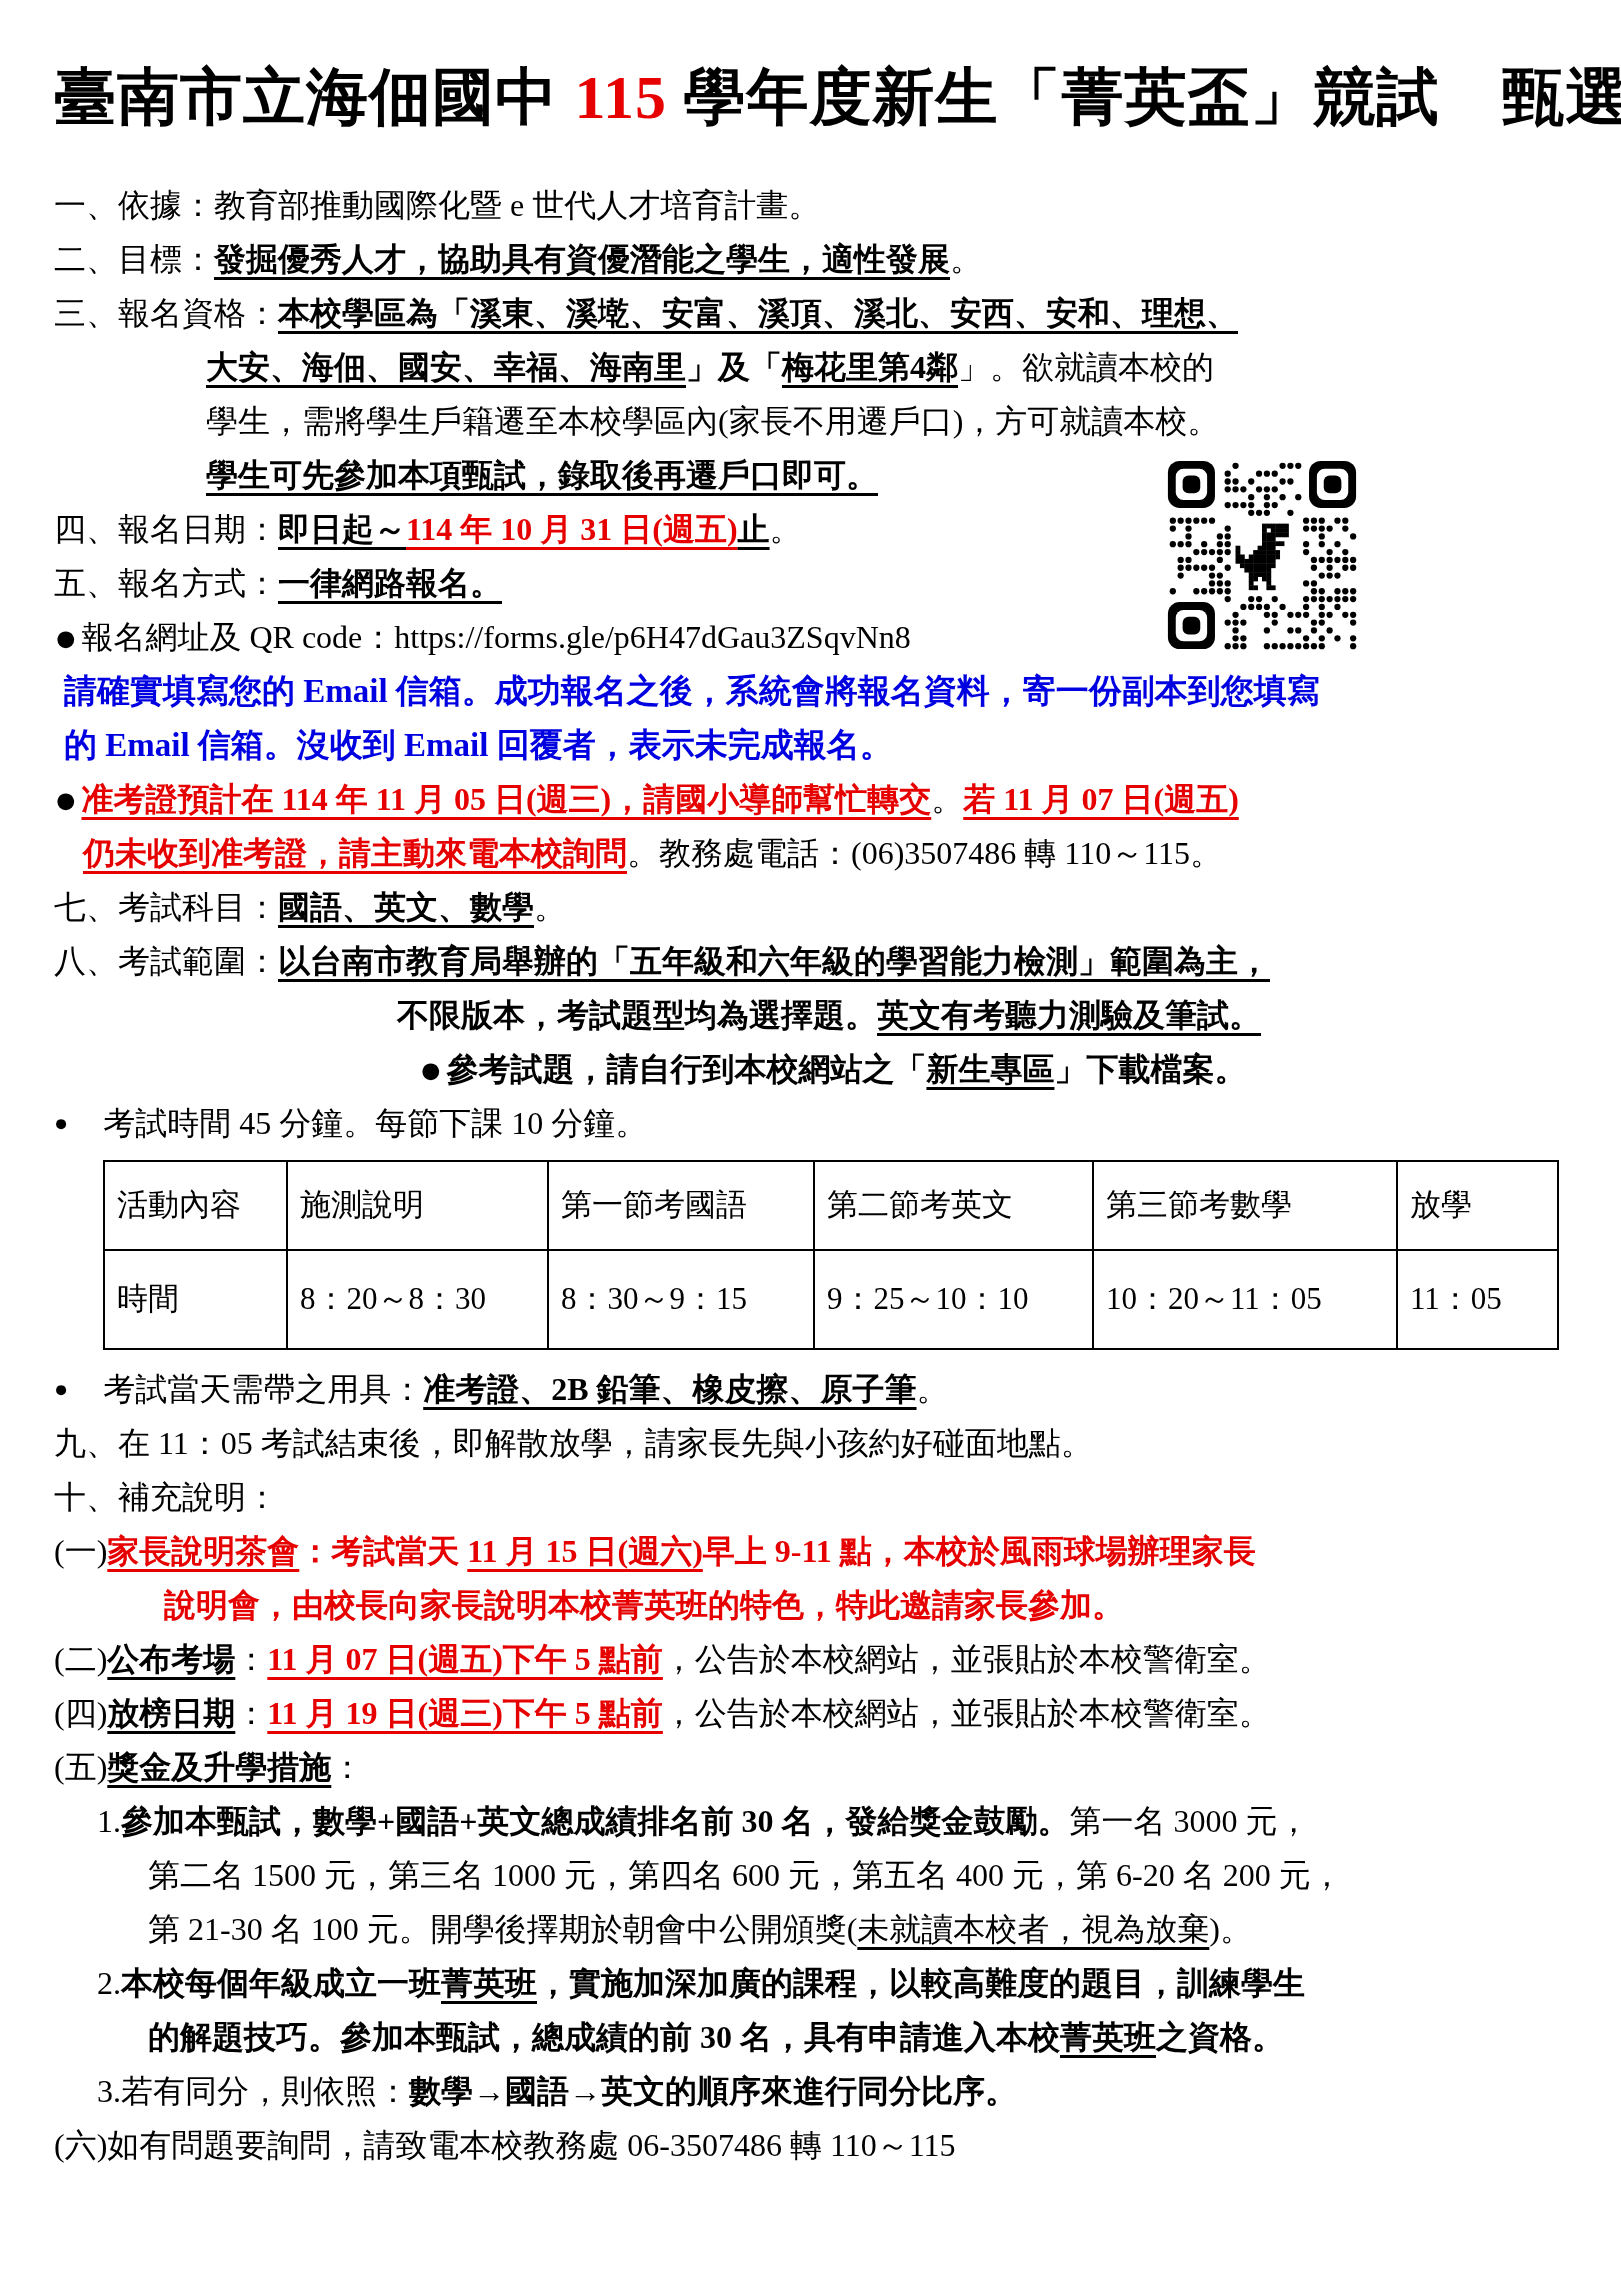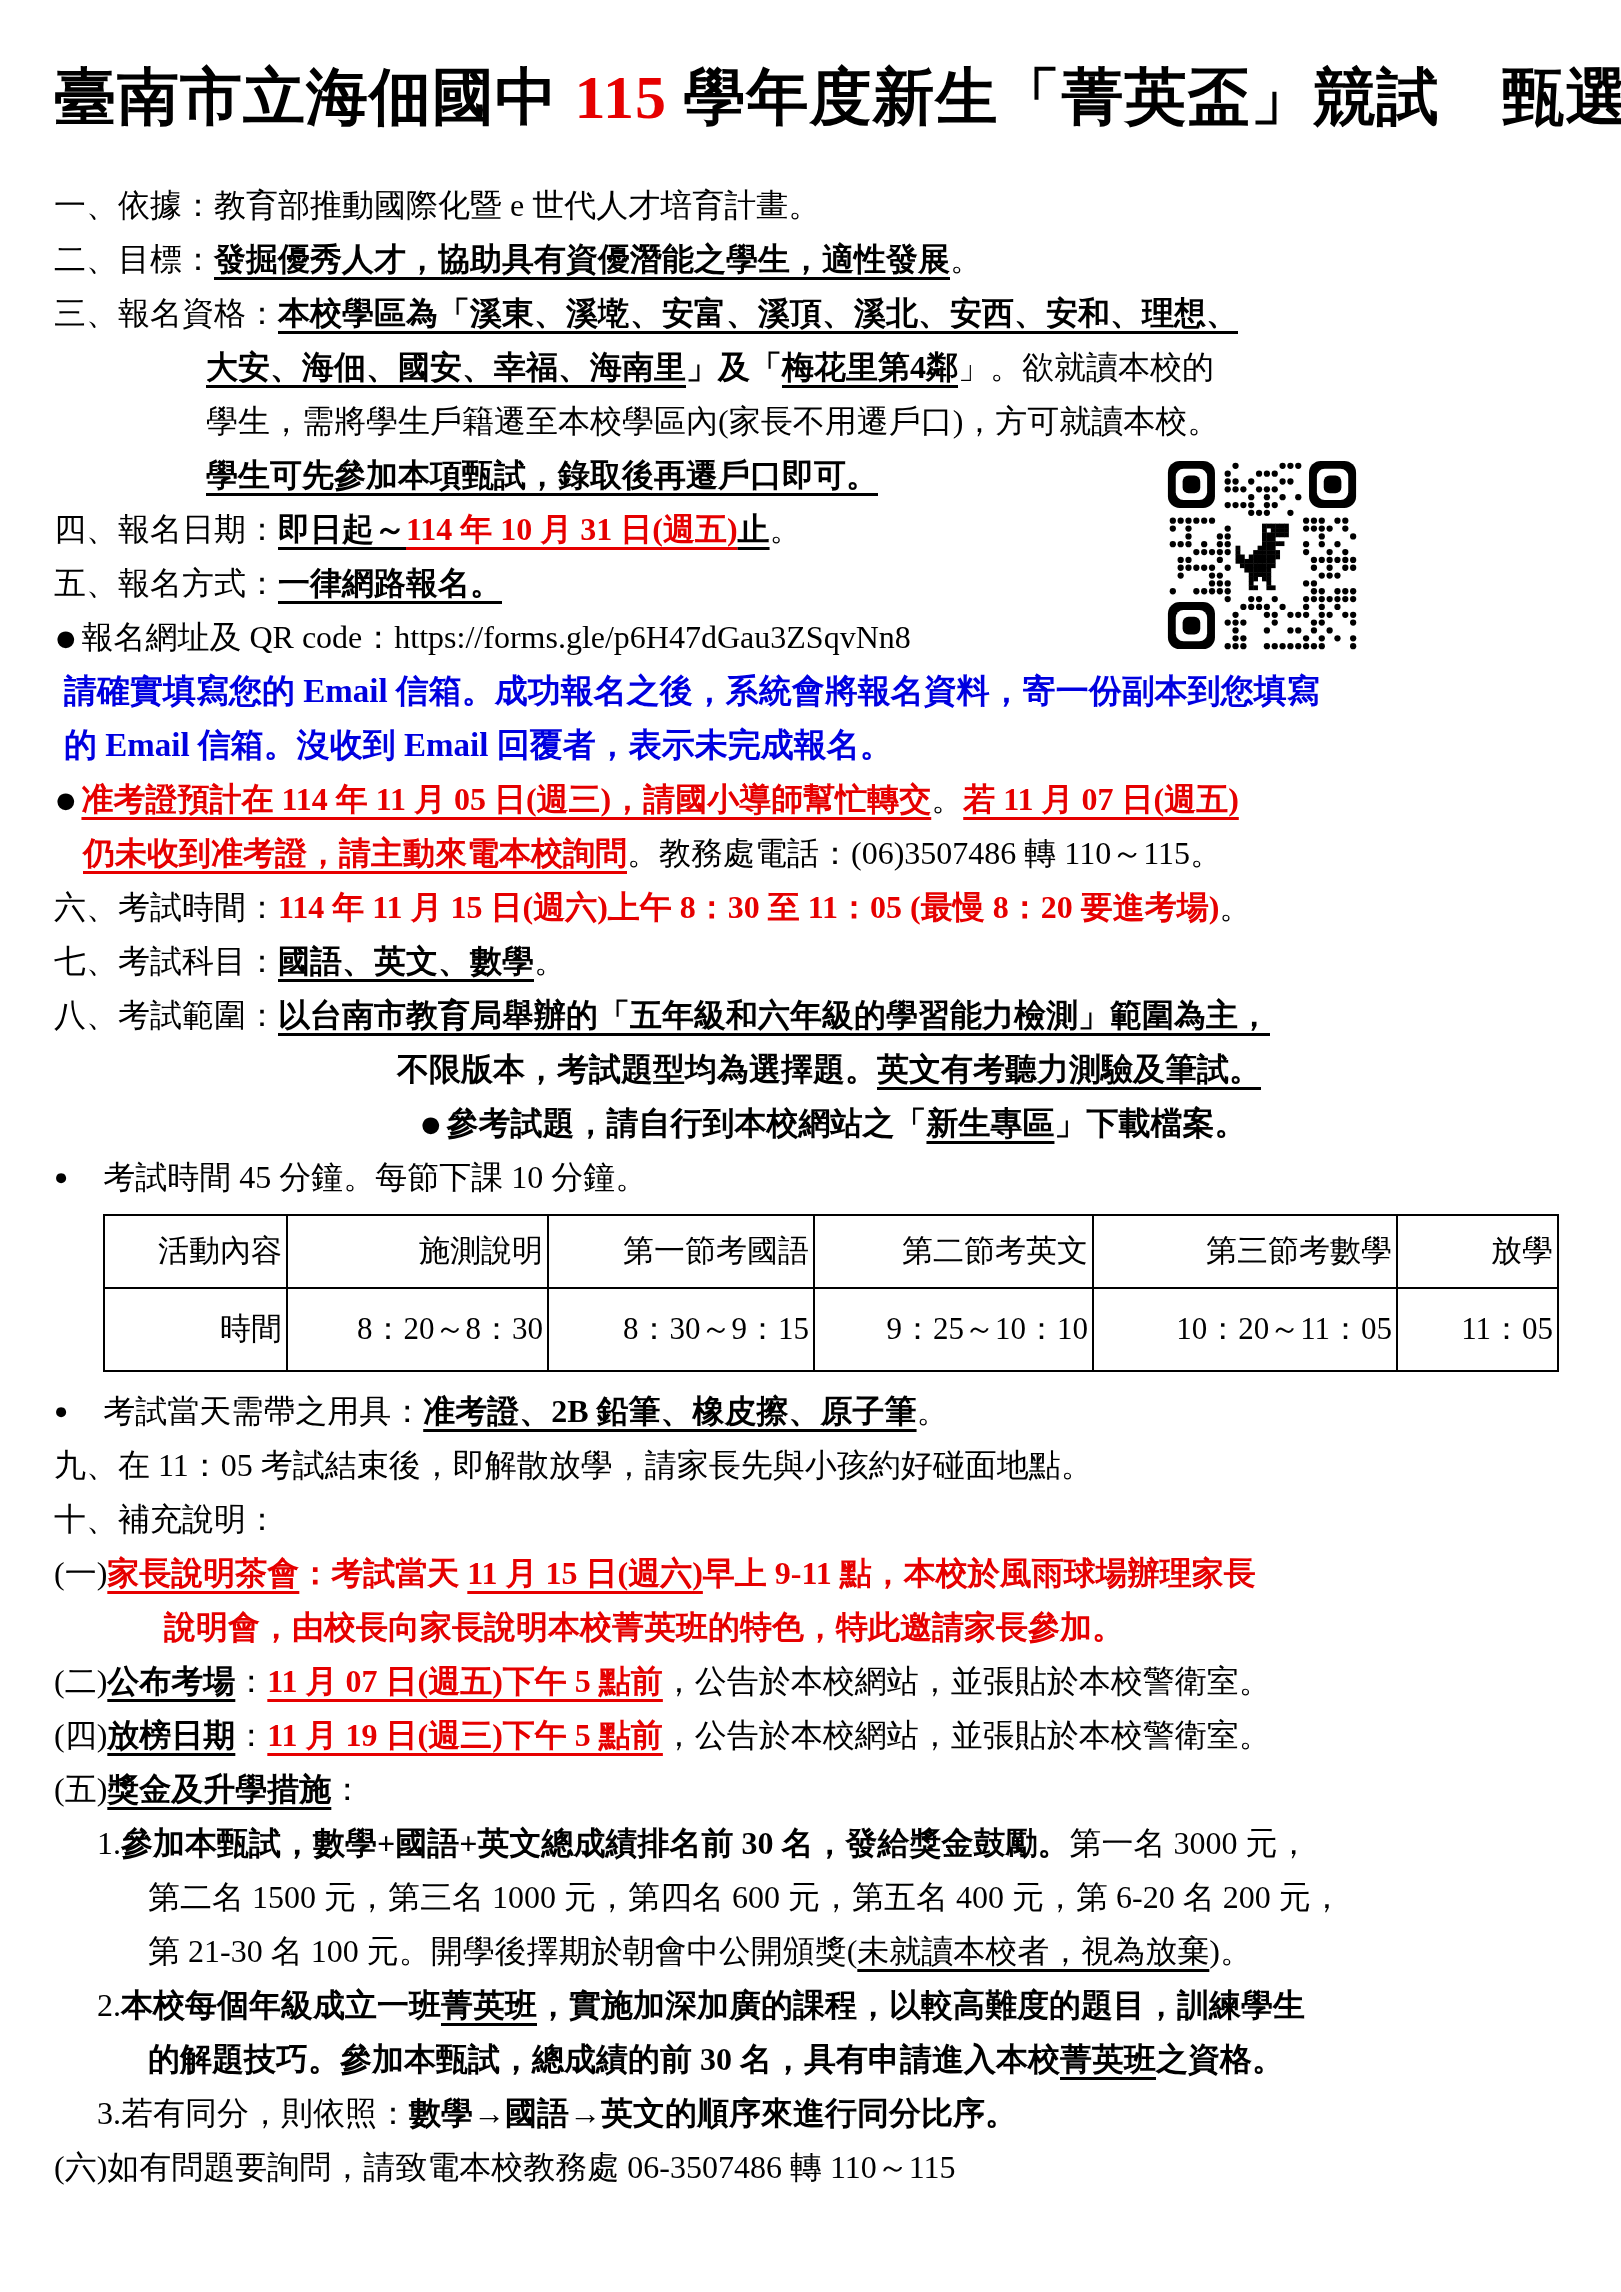--- a/index.html
+++ b/index.html
@@ -25,22 +25,22 @@
   .ind8b{margin-left:365px;}
   .indblue{margin-left:10px;}
   .indadmit{margin-left:29px;}
   .inds1{margin-left:110px;}
   .indnum{margin-left:43px;}
   .indnumc{margin-left:94px;}
   table.sched{
     border-collapse:collapse;margin:9.8px 0 11.8px 49px;width:1454px;table-layout:fixed;
   }
   table.sched th,table.sched td{
-    border:2.9px solid #000;text-align:right;font-weight:normal;
-    font-size:31px;padding:4px;
+    border:2.9px solid #000;text-align:left;font-weight:normal;
+    font-size:31px;padding:12px;
   }
   table.sched th{height:63px;}
   table.sched td{height:73px;}
   .qr{
     position:absolute;left:1164px;top:457px;width:196px;height:196px;background:#fff;
   }
 </style>
 </head>
 <body>
 
@@ -62,21 +62,20 @@
   <div class="ln"><span>五、報名方式：</span><span class="b u">一律網路報名。</span></div>
 
   <div class="ln"><span class="dot">●</span><span>報名網址及 QR code：</span><span>https://forms.gle/p6H47dGau3ZSqvNn8</span></div>
 
   <div class="ln indblue"><span class="blue">請確實填寫您的 Email 信箱。成功報名之後，系統會將報名資料，寄一份副本到您填寫</span></div>
   <div class="ln indblue"><span class="blue">的 Email 信箱。沒收到 Email 回覆者，表示未完成報名。</span></div>
 
   <div class="ln"><span class="dot">●</span><span class="b u red">准考證預計在 114 年 11 月 05 日(週三)，請國小導師幫忙轉交</span><span>。</span><span class="b u red">若 11 月 07 日(週五)</span></div>
   <div class="ln indadmit"><span class="b u red">仍未收到准考證，請主動來電本校詢問</span><span>。教務處電話：(06)3507486 轉 110～115。</span></div>
 
-  <div class="ln"><span>六、考試時間：</span><span class="b red">114 年 11 月 15 日(週六)上午 8：30 至 11：05 (最慢 8：20 要進考場)</span><span>。</span></div>
 
   <div class="ln"><span>七、考試科目：</span><span class="b u">國語、英文、數學</span><span>。</span></div>
 
   <div class="ln"><span>八、考試範圍：</span><span class="b u">以台南市教育局舉辦的「五年級和六年級的學習能力檢測」範圍為主，</span></div>
   <div class="ln ind8"><span class="b">不限版本，考試題型均為選擇題。</span><span class="b u">英文有考聽力測驗及筆試。</span></div>
   <div class="ln ind8b"><span class="dot">●</span><span class="b">參考試題，請自行到本校網站之「</span><span class="b u">新生專區</span><span class="b">」下載檔案。</span></div>
 
   <div class="ln"><span class="sdot">●</span><span>考試時間 45 分鐘。每節下課 10 分鐘。</span></div>
 
   <table class="sched">

